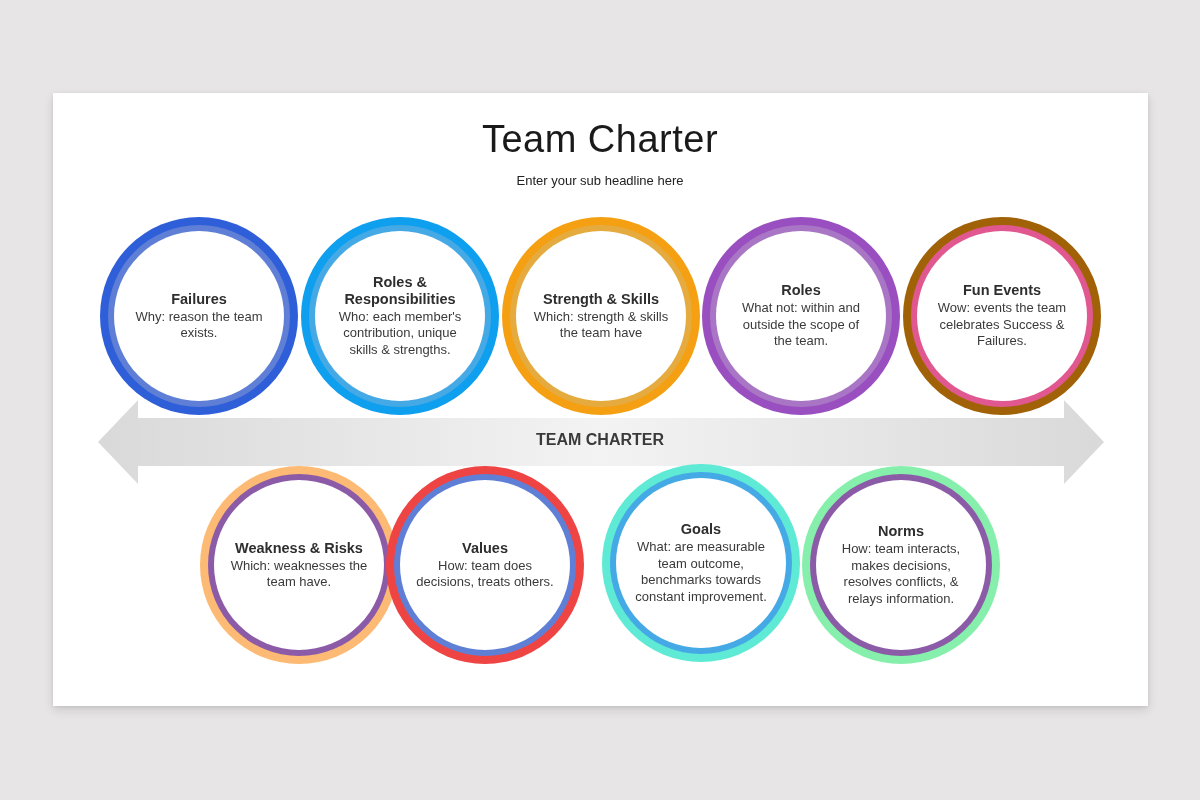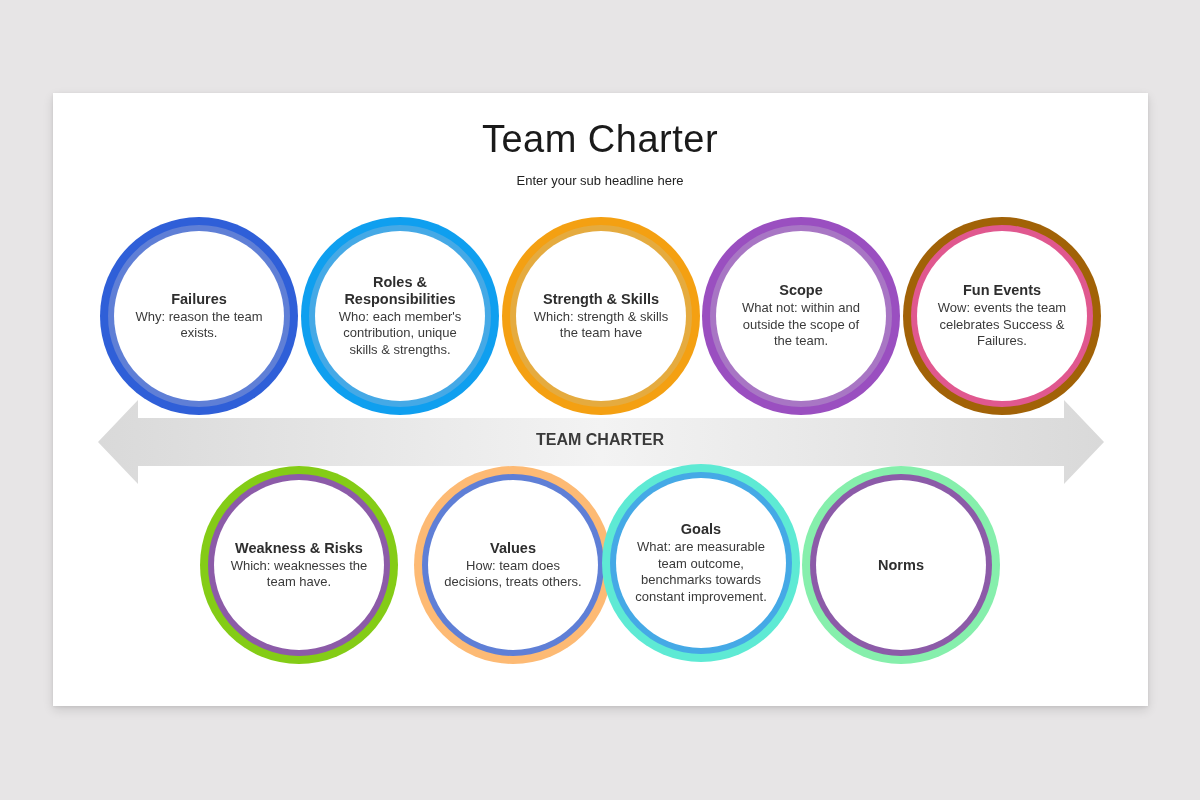--- a/index.html
+++ b/index.html
@@ -90,55 +90,56 @@
   <div class="ring-inner" style="background:#e5ab3f;"></div>
   <div class="face">
     <div class="c-title">Strength &amp; Skills</div>
     <div class="c-desc">Which: strength &amp; skills the team have</div>
   </div>
 </div>
 
 <div class="circle" style="left:702px; top:217px; background:#9a4fc0;">
   <div class="ring-inner" style="background:#a876c4;"></div>
   <div class="face">
-    <div class="c-title">Scope</div>
+    <div class="c-title">Roles</div>
     <div class="c-desc">What not: within and outside the scope of the team.</div>
   </div>
 </div>
 
 <div class="circle" style="left:903px; top:217px; background:#a16207;">
   <div class="ring-inner" style="background:#e0588f;"></div>
   <div class="face">
     <div class="c-title">Fun Events</div>
     <div class="c-desc">Wow: events the team celebrates Success &amp; Failures.</div>
   </div>
 </div>
 
-<div class="circle" style="left:200px; top:466px; background:#84cc16;">
+<div class="circle" style="left:200px; top:466px; background:#fdba74;">
   <div class="ring-inner" style="background:#8c5ba8;"></div>
   <div class="face">
     <div class="c-title">Weakness &amp; Risks</div>
     <div class="c-desc">Which: weaknesses the team have.</div>
   </div>
 </div>
 
-<div class="circle" style="left:414px; top:466px; background:#fdba74;">
+<div class="circle" style="left:386px; top:466px; background:#ef4444;">
   <div class="ring-inner" style="background:#5f7fd6;"></div>
   <div class="face">
     <div class="c-title">Values</div>
     <div class="c-desc">How: team does decisions, treats others.</div>
   </div>
 </div>
 
 <div class="circle" style="left:602px; top:464px; background:#5eead4;">
   <div class="ring-inner" style="background:#45a9e6;"></div>
   <div class="face">
     <div class="c-title">Goals</div>
     <div class="c-desc">What: are measurable team outcome, benchmarks towards constant improvement.</div>
   </div>
 </div>
 
 <div class="circle" style="left:802px; top:466px; background:#86efac;">
   <div class="ring-inner" style="background:#8c5ba8;"></div>
   <div class="face">
     <div class="c-title">Norms</div>
+    <div class="c-desc">How: team interacts, makes decisions, resolves conflicts, &amp; relays information.</div>
   </div>
 </div>
 
 </body></html>

